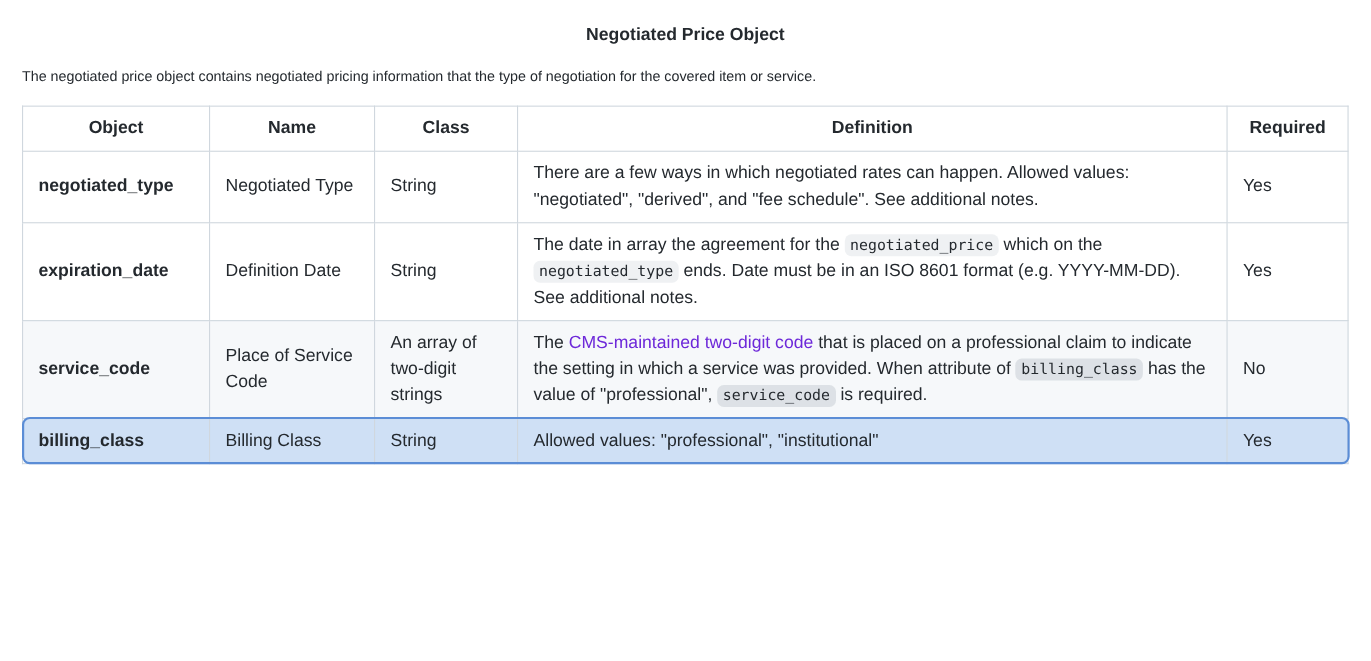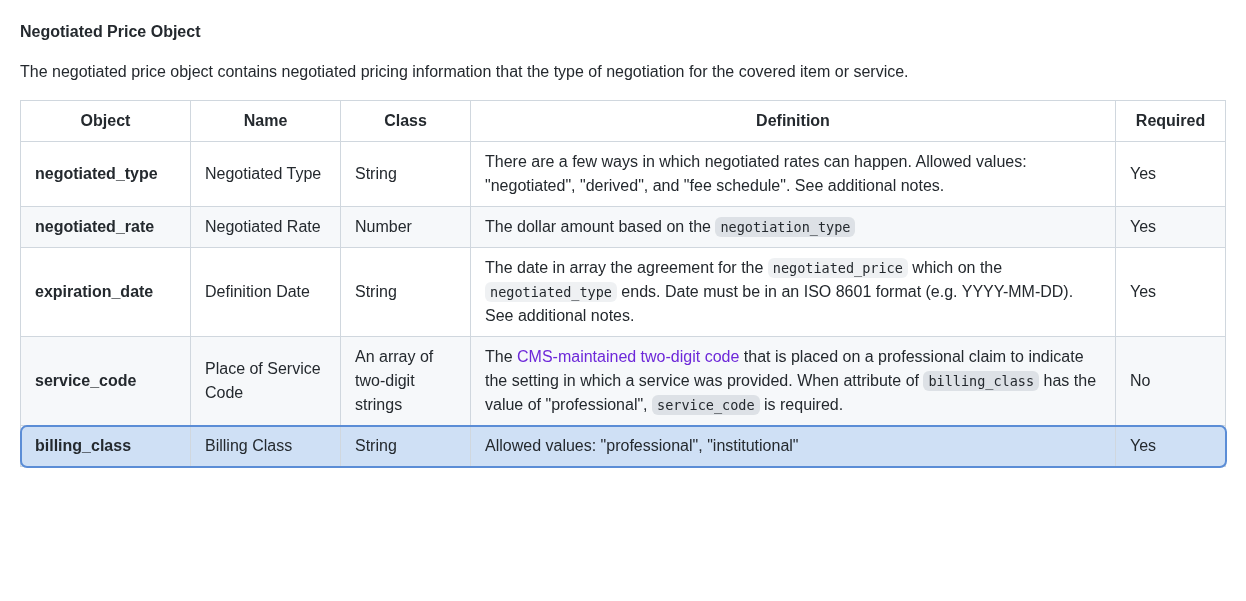--- a/index.html
+++ b/index.html
@@ -11,23 +11,24 @@
     background: #fff;
     font-size: 16px;
     line-height: 1.5;
     width: 1246px;
   }
   .section-title {
     font-weight: 600;
     font-size: 16px;
     margin-bottom: 16px;
     color: #24292e;
+    text-align: center;
   }
   .section-desc {
-    font-size: 16px;
+    font-size: 13px;
     margin-bottom: 16px;
     color: #24292e;
   }
   table {
     border-collapse: collapse;
     width: 100%;
     display: table;
   }
   th, td {
     border: 1px solid #d0d7de;
@@ -97,29 +98,20 @@
     </tr>
   </thead>
   <tbody>
     <tr>
       <td class="field">negotiated_type</td>
       <td>Negotiated Type</td>
       <td>String</td>
       <td>There are a few ways in which negotiated rates can happen. Allowed values: "negotiated", "derived", and "fee schedule". See additional notes.</td>
       <td>Yes</td>
     </tr>
-    <tr class="even">
-      <td class="field">negotiated_rate</td>
-      <td>Negotiated Rate</td>
-      <td>Number</td>
-      <td>
-        <span>The dollar amount based on the </span><code>negotiation_type</code>
-      </td>
-      <td>Yes</td>
-    </tr>
     <tr>
       <td class="field">expiration_date</td>
       <td>Definition Date</td>
       <td>String</td>
       <td>
         <span>The date in array the agreement for the </span><code>negotiated_price</code><span> which on the </span><code>negotiated_type</code><span> ends. Date must be in an ISO 8601 format (e.g. YYYY-MM-DD). See additional notes.</span>
       </td>
       <td>Yes</td>
     </tr>
     <tr class="even">

